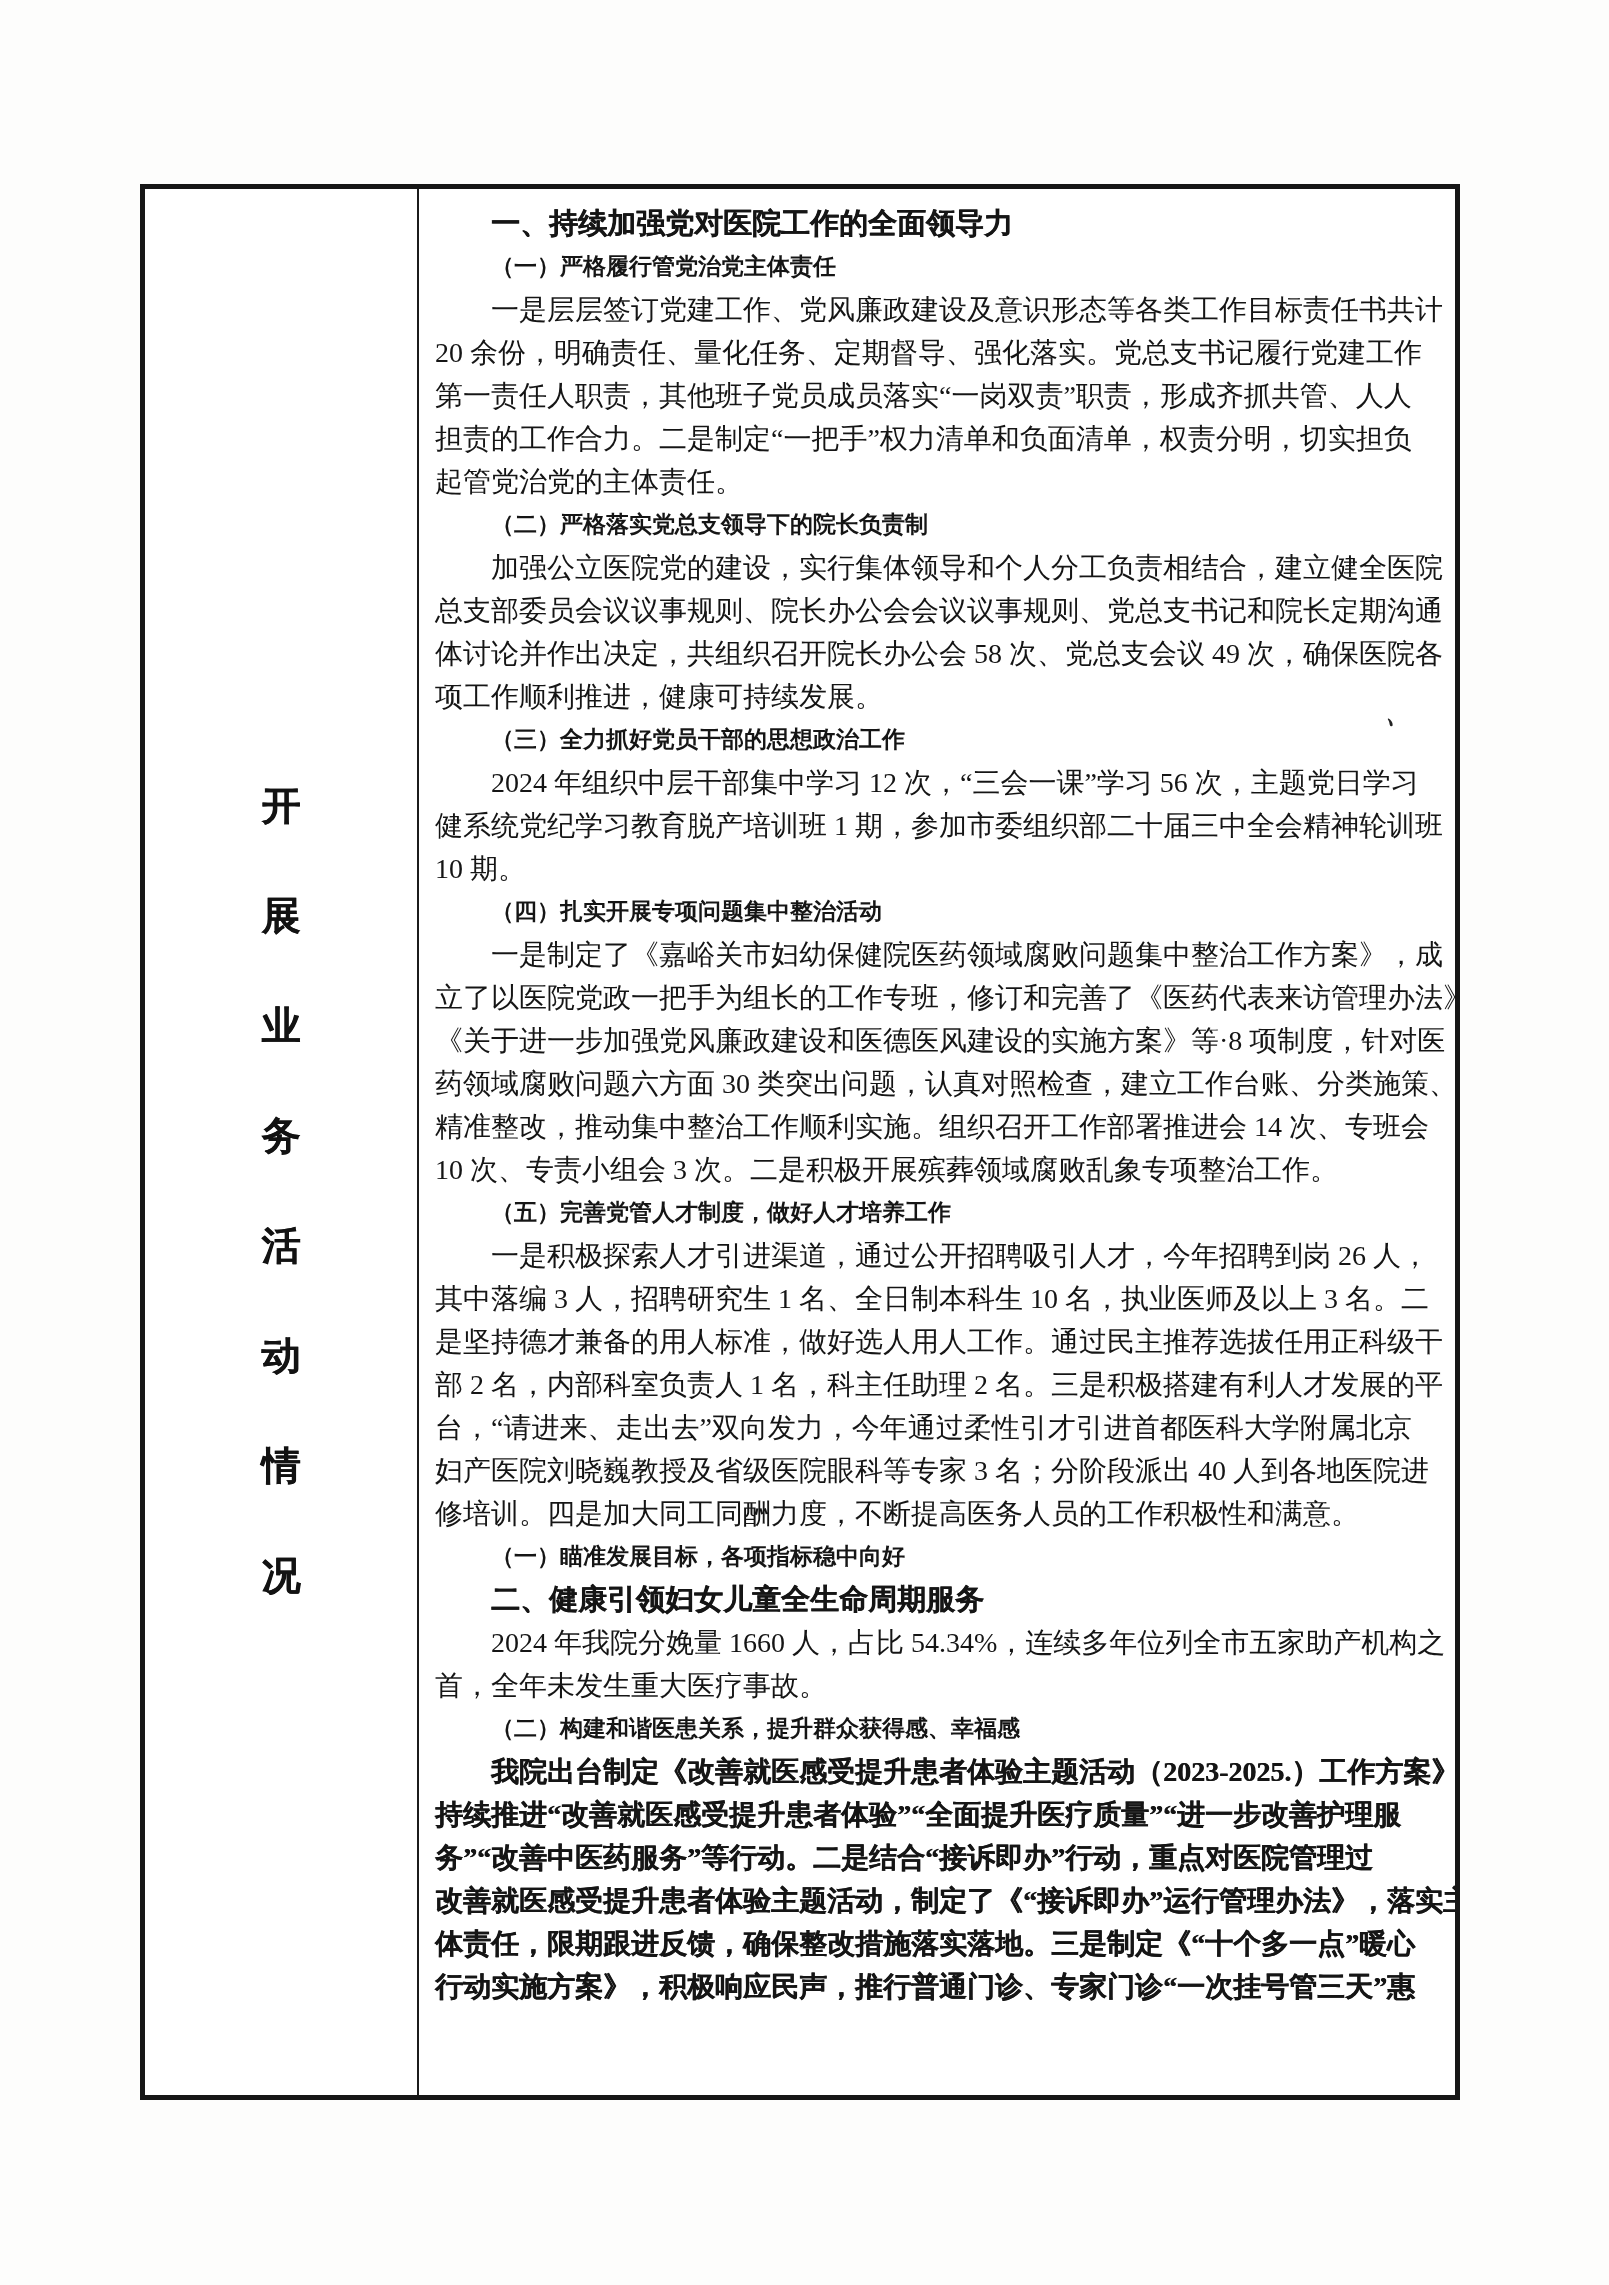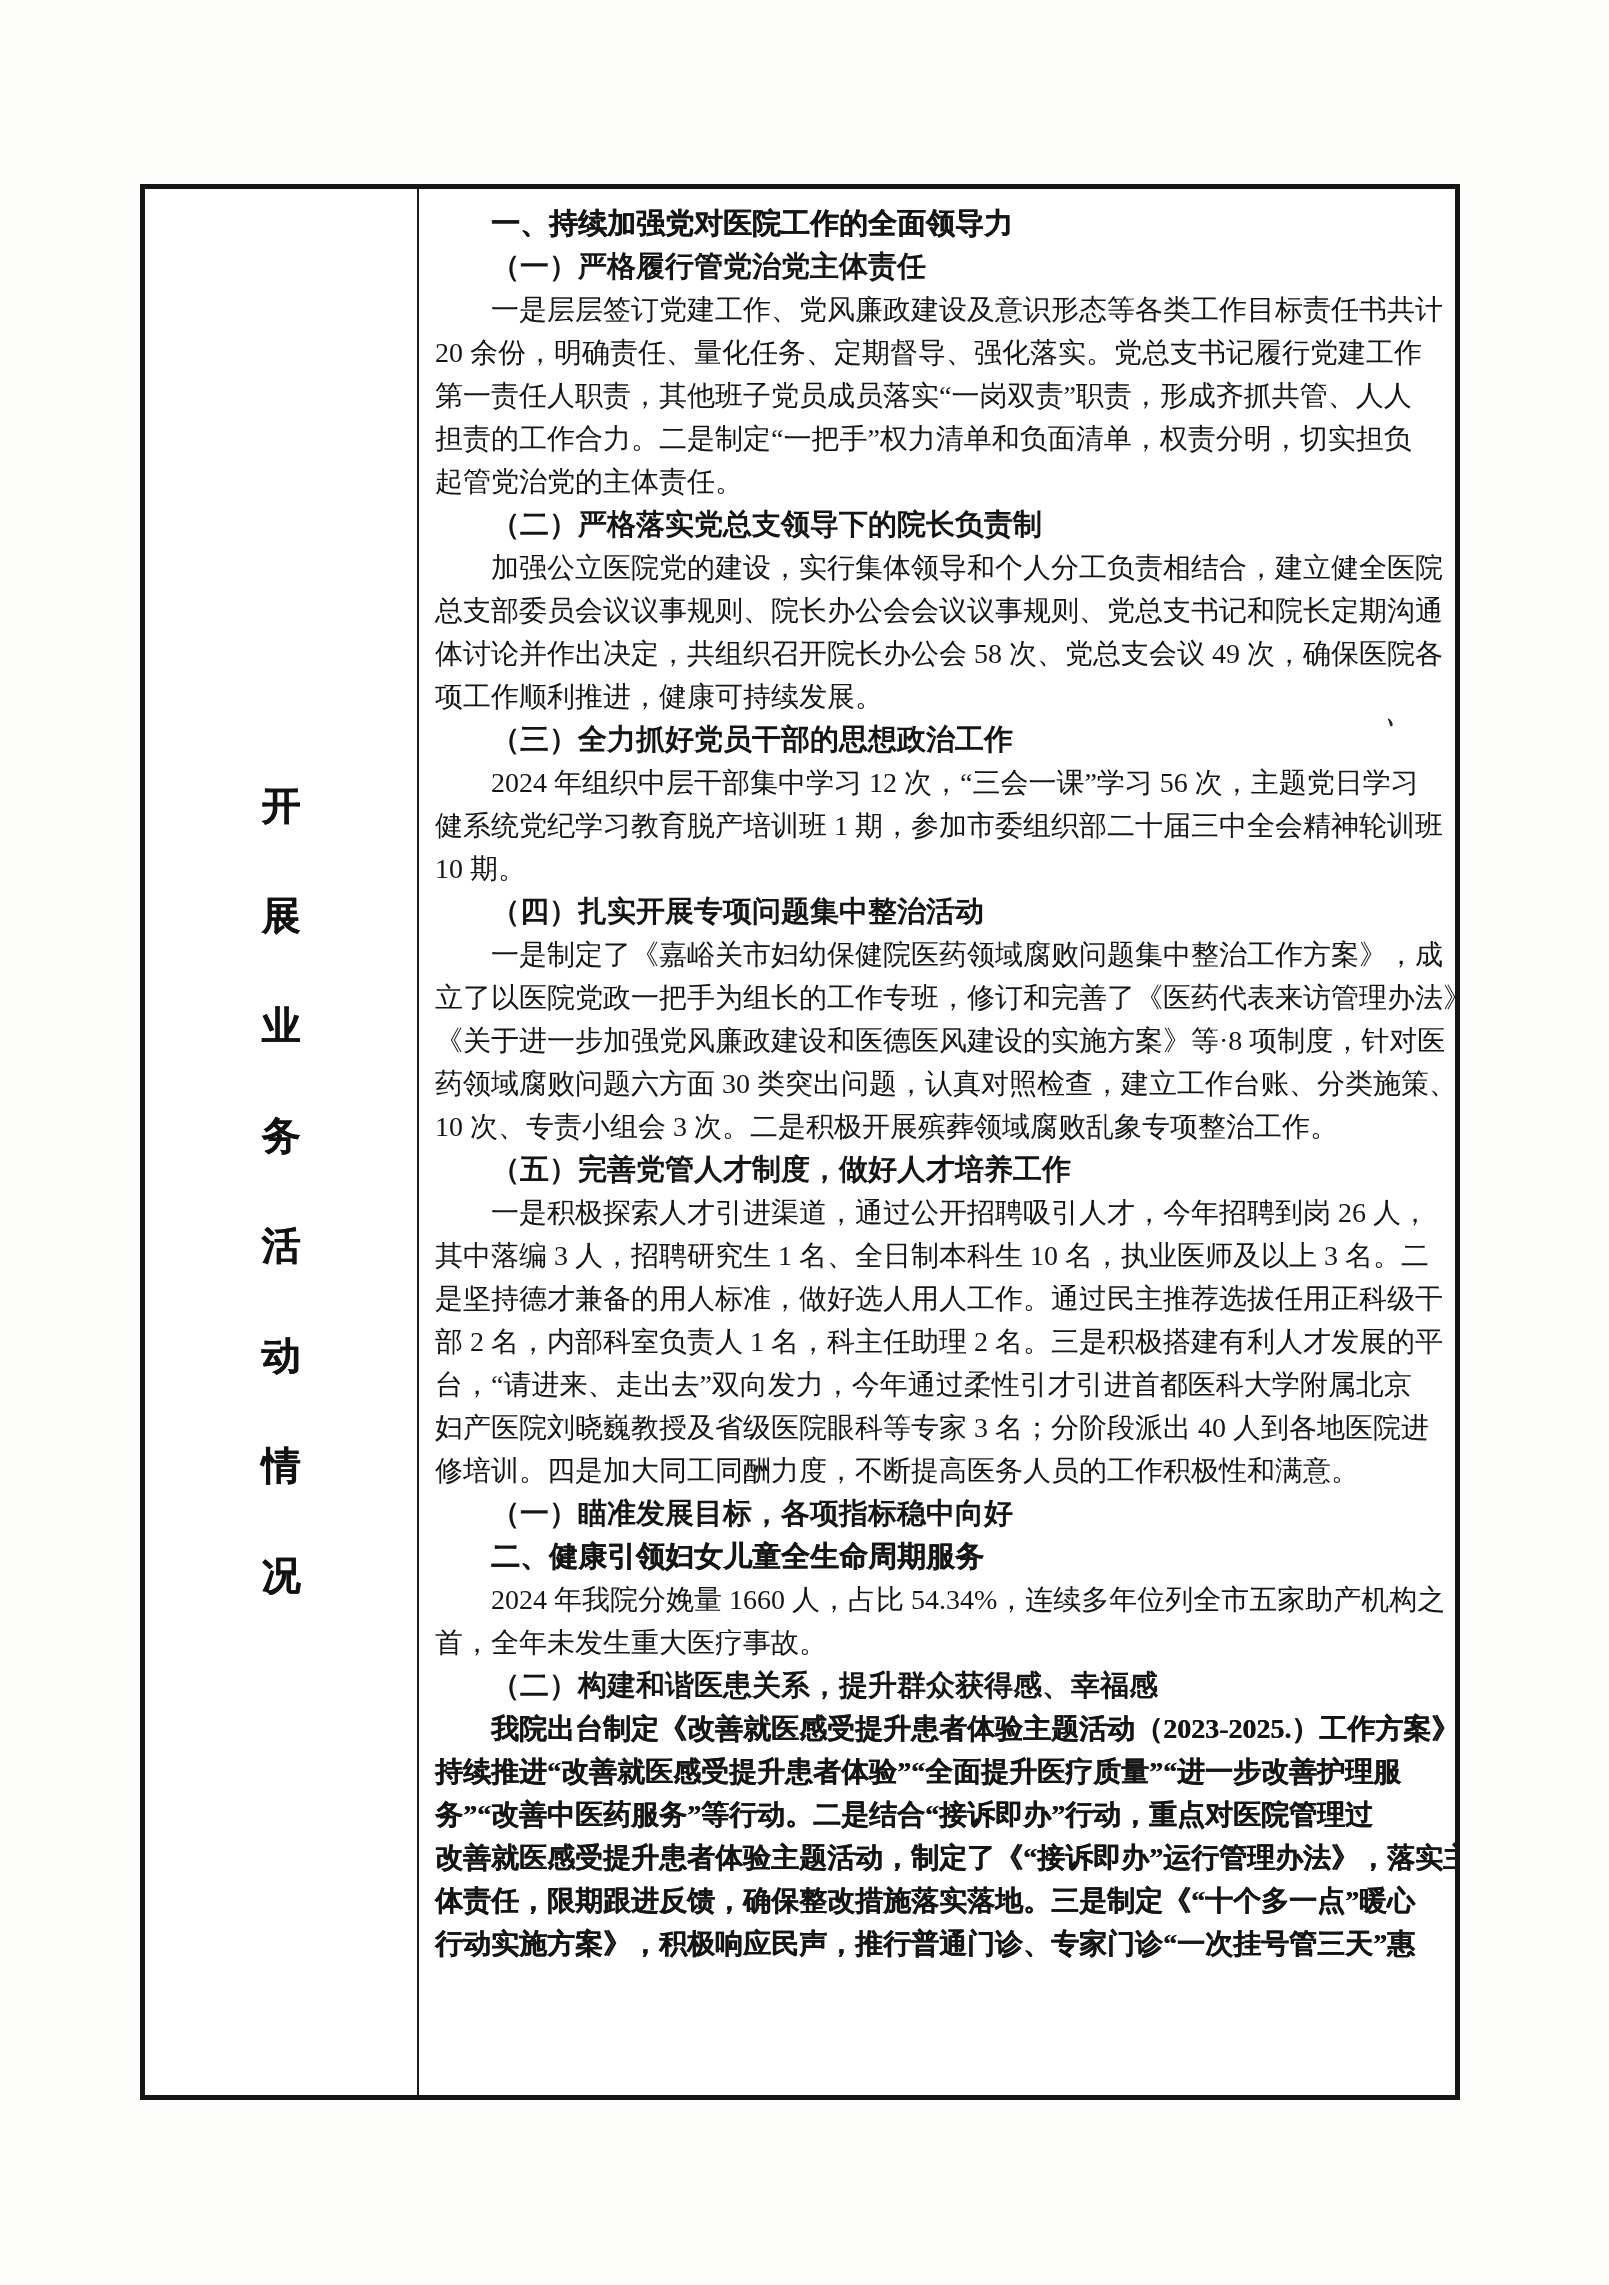--- a/index.html
+++ b/index.html
@@ -72,21 +72,21 @@
   
   .line.h1, .line.h2, .line.p { text-indent: 56px; }
   .line.h1 {
     font-family: "Liberation Sans", "DejaVu Sans", sans-serif;
     font-weight: bold;
     font-size: 29px;
     text-shadow: 0.5px 0 0 #151515;
   }
   .line.h2 {
     font-weight: bold;
-    font-size: 29px;
+    font-size: 23px;
   }
   .line.heavy {
     font-weight: bold;
     text-shadow: 0.4px 0 0 #151515;
   }
   
   .scan-artifact {
     position: absolute;
     left: 1387px;
     top: 697px;
@@ -131,20 +131,21 @@
           <div class="line c">项工作顺利推进，健康可持续发展。</div>
           <div class="line h2">（三）全力抓好党员干部的思想政治工作</div>
           <div class="line p">2024 年组织中层干部集中学习 12 次，“三会一课”学习 56 次，主题党日学习</div>
           <div class="line c">健系统党纪学习教育脱产培训班 1 期，参加市委组织部二十届三中全会精神轮训班</div>
           <div class="line c">10 期。</div>
           <div class="line h2">（四）扎实开展专项问题集中整治活动</div>
           <div class="line p">一是制定了《嘉峪关市妇幼保健院医药领域腐败问题集中整治工作方案》，成</div>
           <div class="line c">立了以医院党政一把手为组长的工作专班，修订和完善了《医药代表来访管理办法》</div>
           <div class="line c">《关于进一步加强党风廉政建设和医德医风建设的实施方案》等·8 项制度，针对医</div>
           <div class="line c">药领域腐败问题六方面 30 类突出问题，认真对照检查，建立工作台账、分类施策、</div>
+          <div class="line c">精准整改，推动集中整治工作顺利实施。组织召开工作部署推进会 14 次、专班会</div>
           <div class="line c">10 次、专责小组会 3 次。二是积极开展殡葬领域腐败乱象专项整治工作。</div>
           <div class="line h2">（五）完善党管人才制度，做好人才培养工作</div>
           <div class="line p">一是积极探索人才引进渠道，通过公开招聘吸引人才，今年招聘到岗 26 人，</div>
           <div class="line c">其中落编 3 人，招聘研究生 1 名、全日制本科生 10 名，执业医师及以上 3 名。二</div>
           <div class="line c">是坚持德才兼备的用人标准，做好选人用人工作。通过民主推荐选拔任用正科级干</div>
           <div class="line c">部 2 名，内部科室负责人 1 名，科主任助理 2 名。三是积极搭建有利人才发展的平</div>
           <div class="line c">台，“请进来、走出去”双向发力，今年通过柔性引才引进首都医科大学附属北京</div>
           <div class="line c">妇产医院刘晓巍教授及省级医院眼科等专家 3 名；分阶段派出 40 人到各地医院进</div>
           <div class="line c">修培训。四是加大同工同酬力度，不断提高医务人员的工作积极性和满意。</div>
           <div class="line h2">（一）瞄准发展目标，各项指标稳中向好</div>

